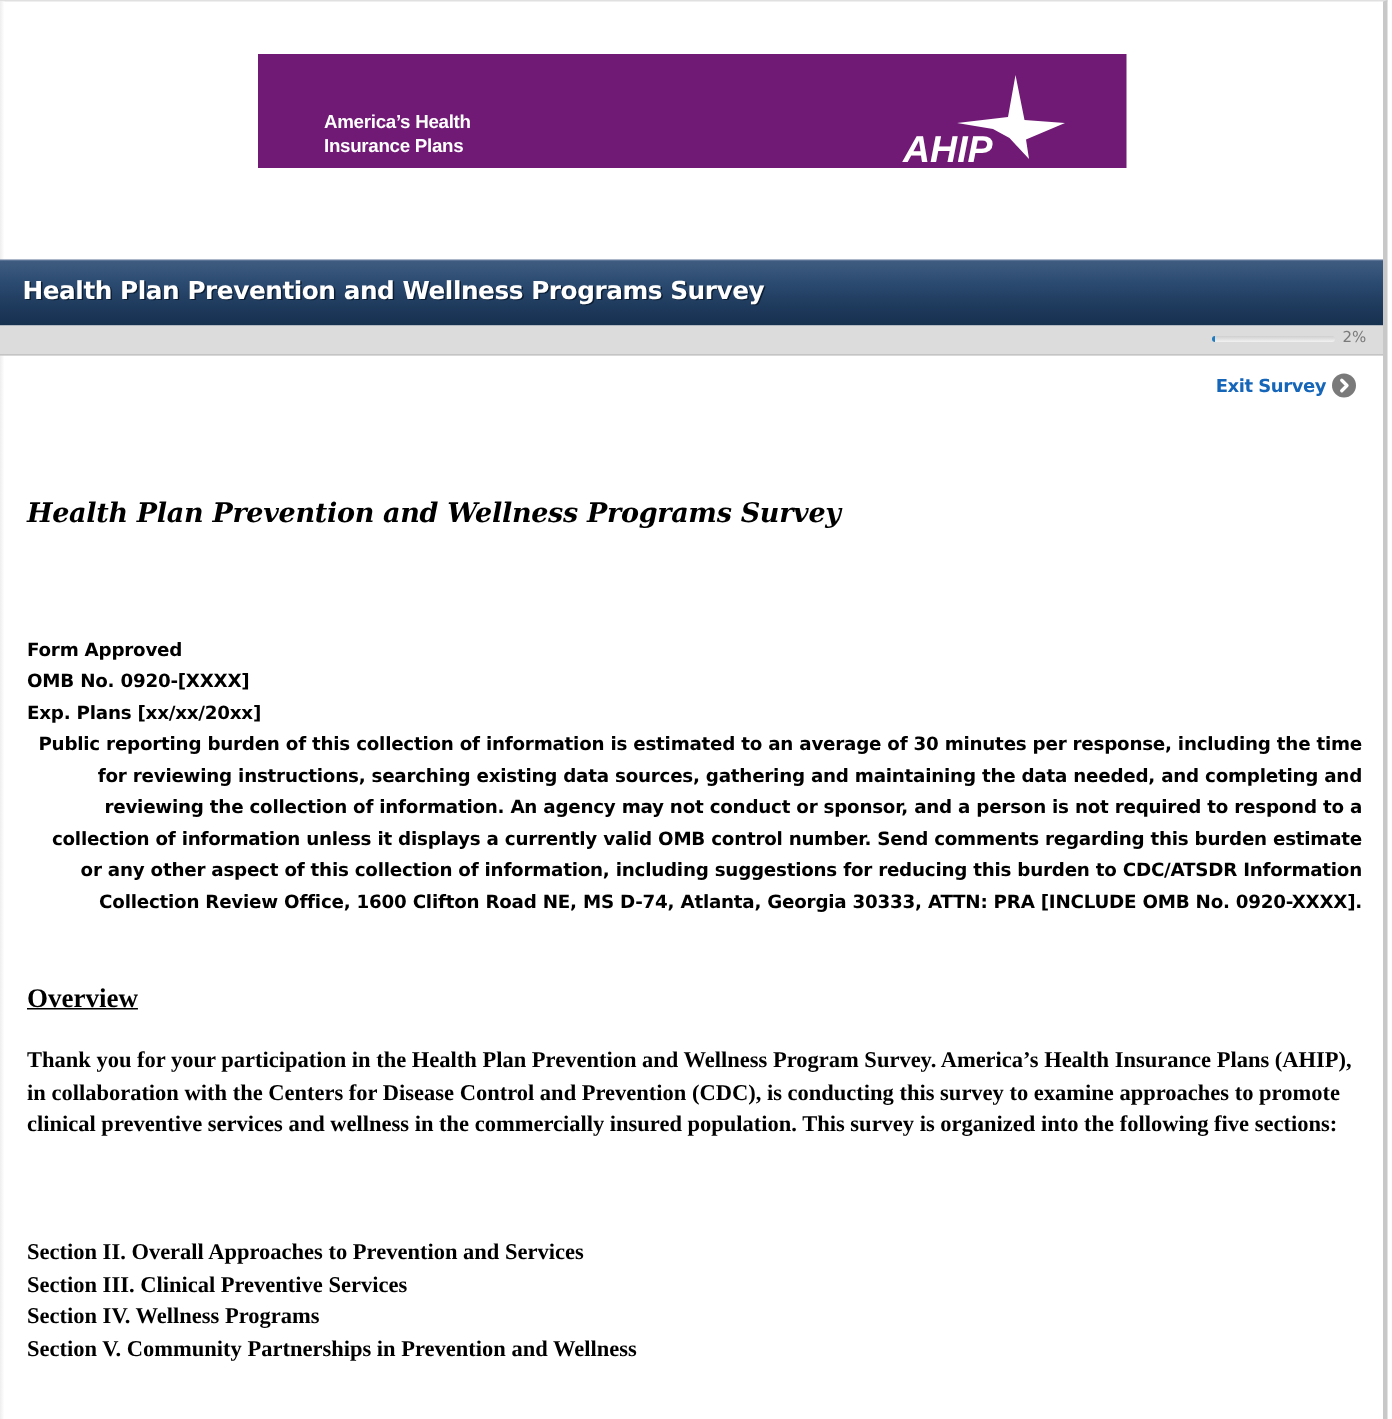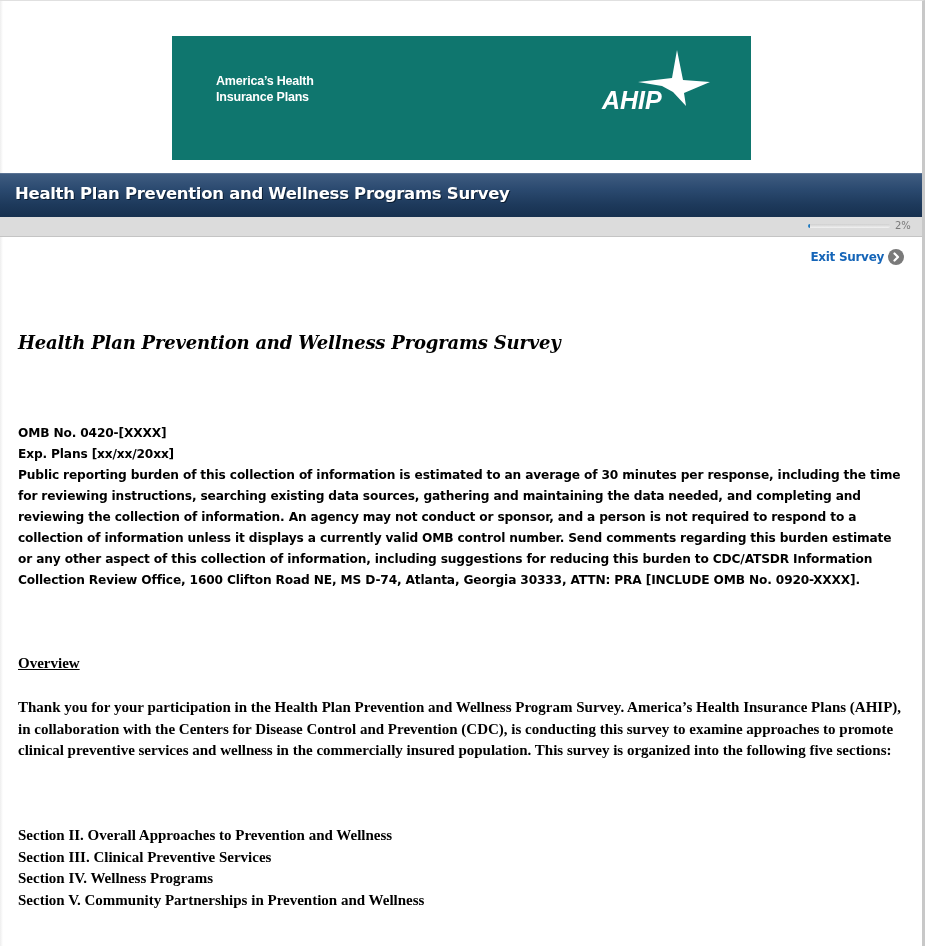--- a/index.html
+++ b/index.html
@@ -30,22 +30,22 @@
       left: 0; top: 0; bottom: 0;
       width: 3px;
       background: linear-gradient(to right, #eeeeee, #ffffff);
     }
     
     .banner {
       position: absolute;
       left: 172px;
       top: 35px;
       width: 579px;
-      height: 124px;
-      background: #0f766e;
+      height: 76px;
+      background: #701a75;
     }
     .banner-text {
       position: absolute;
       left: 44px;
       top: 37px;
       color: #ffffff;
       font-family: "Liberation Sans", sans-serif;
       font-weight: bold;
       font-size: 12.5px;
       line-height: 16px;
@@ -185,28 +185,29 @@
       font-family: "DejaVu Sans", sans-serif;
       font-weight: bold;
       font-size: 12.2px;
       line-height: 21px;
       letter-spacing: -0.15px;
     }
     .omb-block div { white-space: nowrap; }
     .omb-block p {
       margin: 0;
       white-space: normal;
+      text-align: right;
     }
     .overview-heading {
       position: absolute;
       left: 0;
       top: 654px;
       font-family: "Liberation Serif", serif;
       font-weight: bold;
-      font-size: 15px;
+      font-size: 18px;
       text-decoration: underline;
       margin: 0;
     }
     .overview-body {
       position: absolute;
       left: 0;
       top: 696px;
       width: 890px;
       font-family: "Liberation Serif", serif;
       font-weight: bold;
@@ -262,28 +263,29 @@
       <svg width="16" height="16" viewBox="0 0 16 16">
         <polyline points="6.5,4.5 10,8 6.5,11.5" fill="none" stroke="#ffffff" stroke-width="2.2" stroke-linecap="round" stroke-linejoin="round"></polyline>
       </svg>
     </span>
   </div>
 
   <div class="content">
     <h1 class="survey-heading">Health Plan Prevention and Wellness Programs Survey</h1>
 
     <div class="omb-block">
-      <div>OMB No. 0420-[XXXX]</div>
+      <div>Form Approved</div>
+      <div>OMB No. 0920-[XXXX]</div>
       <div>Exp. Plans [xx/xx/20xx]</div>
       <p>Public reporting burden of this collection of information is estimated to an average of 30 minutes per response, including the time for reviewing instructions, searching existing data sources, gathering and maintaining the data needed, and completing and reviewing the collection of information. An agency may not conduct or sponsor, and a person is not required to respond to a collection of information unless it displays a currently valid OMB control number. Send comments regarding this burden estimate or any other aspect of this collection of information, including suggestions for reducing this burden to CDC/ATSDR Information Collection Review Office, 1600 Clifton Road NE, MS D-74, Atlanta, Georgia 30333, ATTN: PRA [INCLUDE OMB No. 0920-XXXX].</p>
     </div>
 
     <h2 class="overview-heading">Overview</h2>
     <p class="overview-body">Thank you for your participation in the Health Plan Prevention and Wellness Program Survey. America’s Health Insurance Plans (AHIP), in collaboration with the Centers for Disease Control and Prevention (CDC), is conducting this survey to examine approaches to promote clinical preventive services and wellness in the commercially insured population. This survey is organized into the following five sections:</p>
 
     <ul class="sections-list">
-      <li>Section II. Overall Approaches to Prevention and Wellness</li>
+      <li>Section II. Overall Approaches to Prevention and Services</li>
       <li>Section III. Clinical Preventive Services</li>
       <li>Section IV. Wellness Programs</li>
       <li>Section V. Community Partnerships in Prevention and Wellness</li>
     </ul>
   </div>
 </div>
 
 </body></html>

